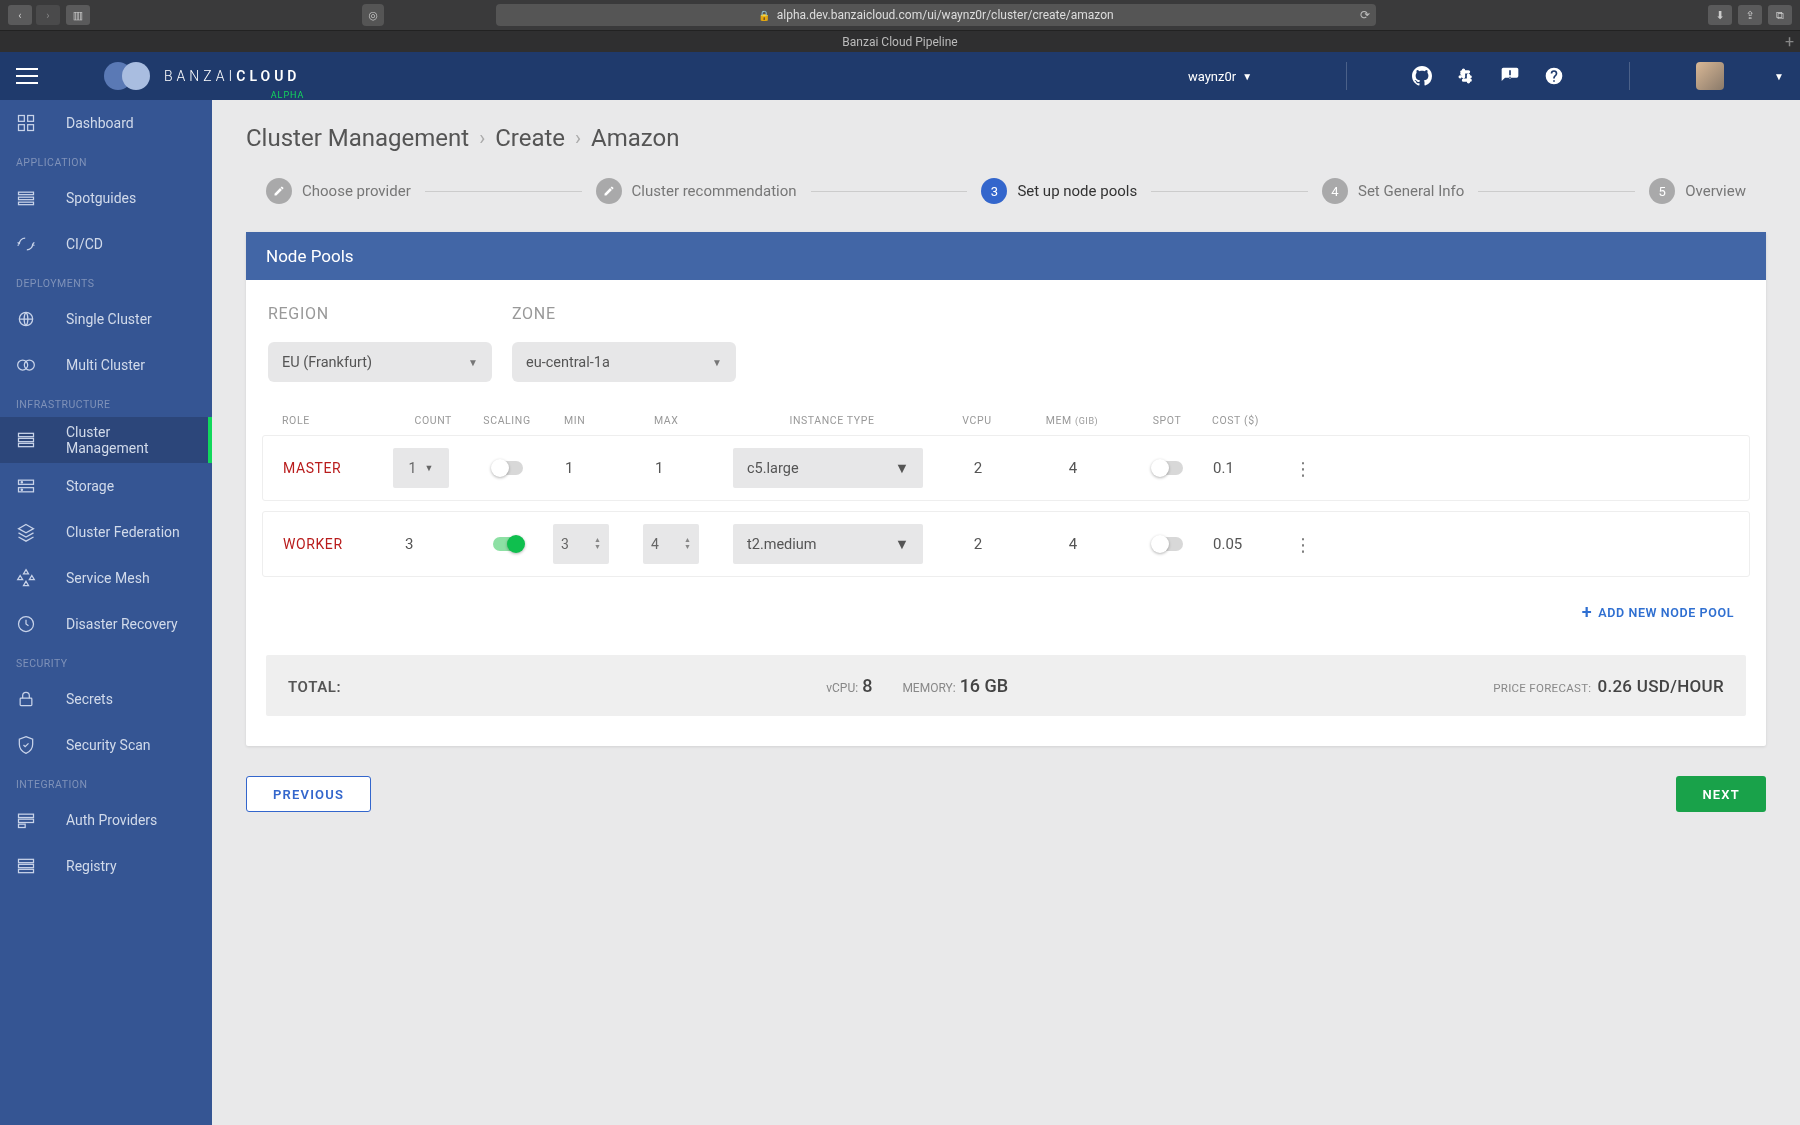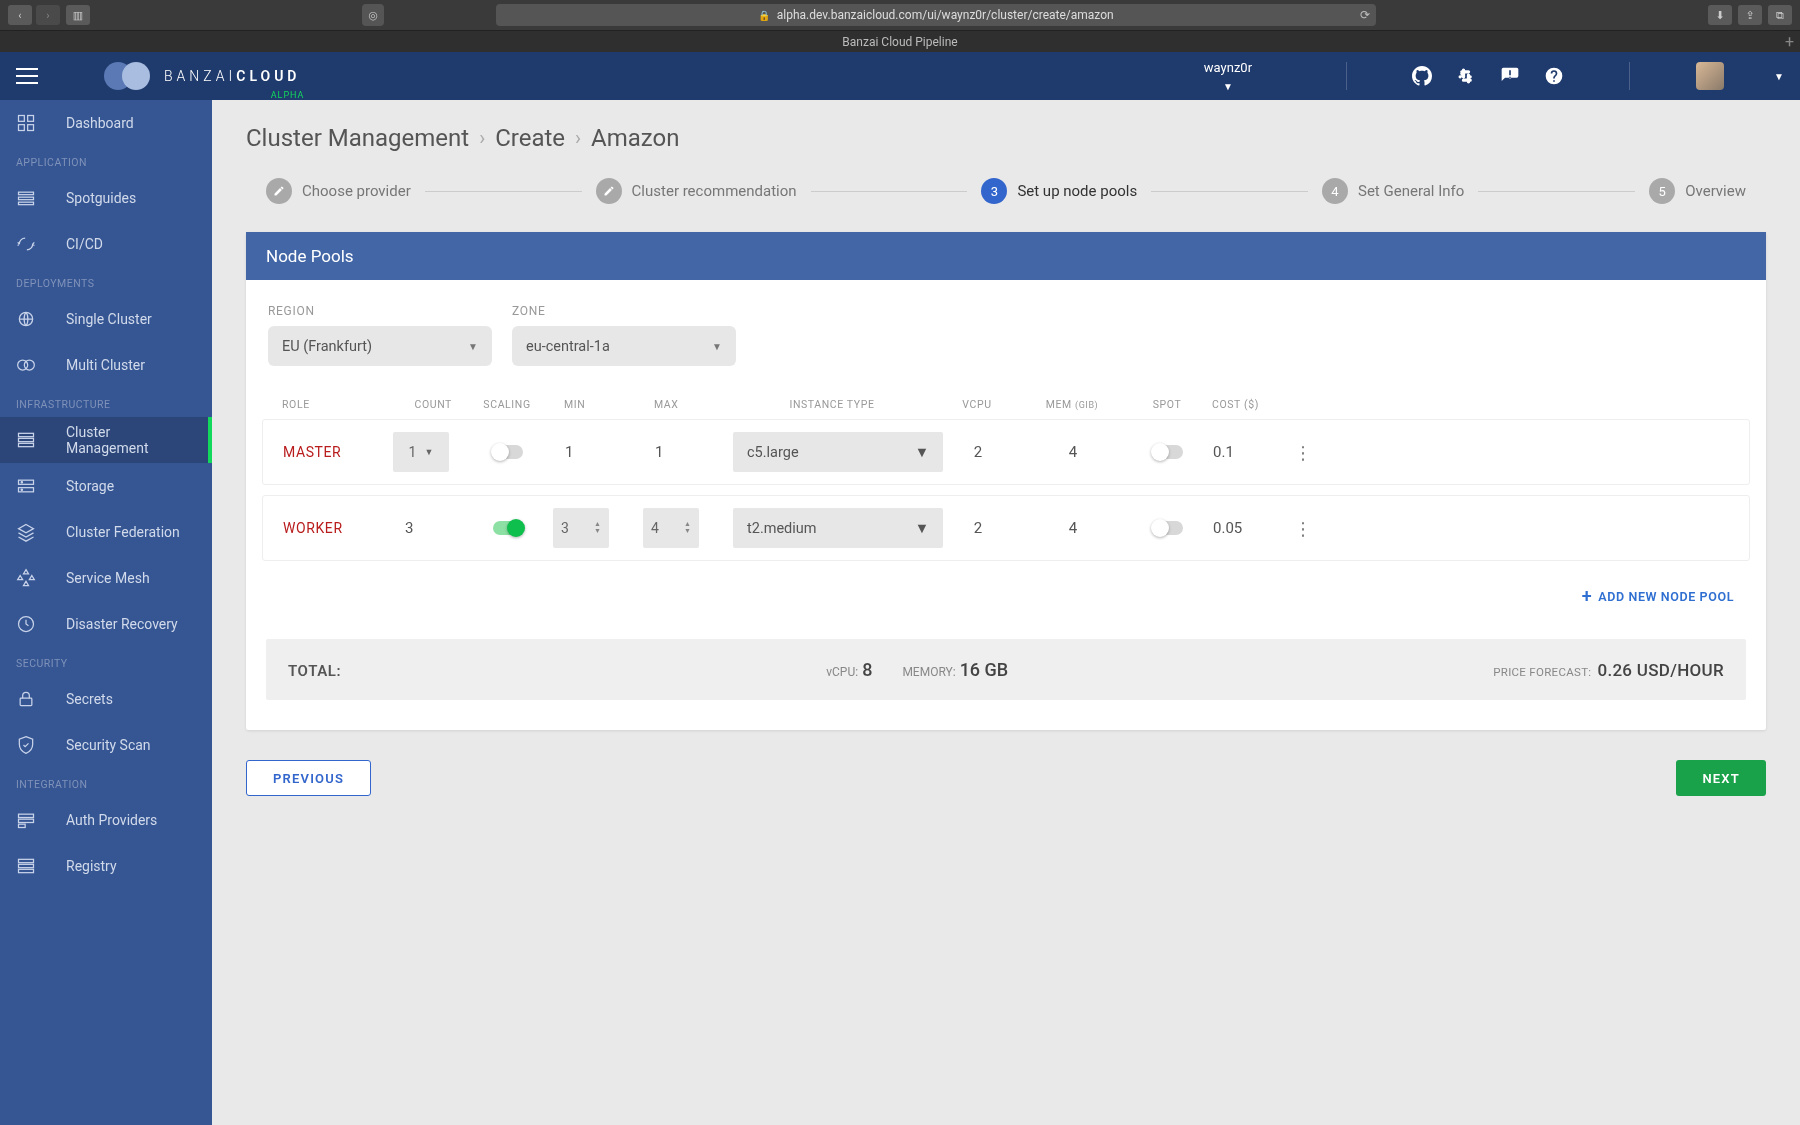--- a/index.html
+++ b/index.html
@@ -24,21 +24,21 @@
   .hamburger span { height:2px; background:#fff; }
   .logo { display:flex; align-items:center; gap:10px; position:relative; }
   .logo-cloud { width:50px; height:24px; position:relative; }
   .logo-cloud::before, .logo-cloud::after { content:""; position:absolute; border-radius:50%; }
   .logo-cloud::before { width:28px; height:28px; background:#5a79b5; left:0; top:-2px; }
   .logo-cloud::after { width:28px; height:28px; background:#a9bde0; left:18px; top:-2px; }
   .logo-text { letter-spacing: 4px; font-weight:300; font-size:14px; }
   .logo-text b { font-weight:600; letter-spacing:4px; }
   .logo-alpha { position:absolute; font-size:9px; color:#12d85c; right:-4px; bottom:-12px; letter-spacing:1px; }
   .header-spacer { flex:1; }
-  .user-menu { display:flex; align-items:center; gap:6px; cursor:pointer; font-size:13px; margin-right:30px;flex-direction:column; }
+  .user-menu { display:flex; align-items:center; gap:6px; cursor:pointer; font-size:13px; margin-right:30px; }
   .header-icons { display:flex; gap:22px; align-items:center; }
   .hicon { width:22px; height:22px; display:flex; align-items:center; justify-content:center; font-size:18px; cursor:pointer; }
   .hicon svg { fill:#fff; }
   .divider-v { width:1px; height:28px; background: rgba(255,255,255,.2); margin: 0 18px; }
   .avatar { width:28px; height:28px; border-radius:4px; background:linear-gradient(135deg,#d9b896,#8a7a6a); margin-left:2px; cursor:pointer; }
   .avatar-caret { color:#fff; font-size:10px; margin-left:4px; cursor:pointer; }
 
   
   .layout { display:flex; height: calc(1125px - 30px - 22px - 48px); }
 
@@ -67,37 +67,37 @@
   .step.active .step-circle { background:#3366cc; }
   .step-line { flex:1; height:1px; background:#ccc; margin:0 14px; }
 
   
   .card { background:#fff; border-radius:2px; box-shadow:0 1px 3px rgba(0,0,0,.1); margin-bottom:30px; }
   .card-header { background:#4266a6; color:#fff; padding:14px 20px; font-size:17px; }
   .card-body { padding: 24px 16px 30px; }
 
   .selects-row { display:flex; gap:20px; padding: 0 6px 10px; }
   .field { display:flex; flex-direction:column; }
-  .field-label { font-size:12px; letter-spacing:.7px; color:#999; margin-bottom:8px; }
+  .field-label { font-size:16px; letter-spacing:.7px; color:#999; margin-bottom:19px; }
   .select { width:224px; height:40px; background:#e7e7e8; border:none; display:flex; align-items:center; justify-content:space-between; padding:0 14px; color:#555; font-size:14.5px; cursor:pointer; border-radius:6px; }
   .select .caret { font-size:10px; color:#777; }
 
   
   .np-table { margin-top: 14px; }
   .np-head, .np-row { display:grid; grid-template-columns: 110px 70px 90px 90px 90px 200px 90px 100px 90px 80px 40px; align-items:center; }
   .np-head { font-size:10.5px; letter-spacing:.6px; color:#999; padding: 8px 20px; }
   .np-head .sm { font-size:9px; }
   .np-row { padding: 12px 20px; border:1px solid #eee; border-radius:3px; margin-bottom:10px; min-height:62px; }
   .np-role { font-size:14px; letter-spacing:.6px; color:#b91c1c; }
   .mini-select { width:56px; height:40px; background:#e7e7e8; display:flex; align-items:center; justify-content:center; gap:8px; color:#666; border-radius:2px; cursor:pointer; font-size:14px; }
   .mini-select .caret{font-size:9px;}
   .stepper-input { width:56px; height:40px; background:#e7e7e8; display:flex; align-items:center; justify-content:space-between; padding:0 8px; color:#666; border-radius:2px; font-size:14px; }
   .stepper-input .arrows { display:flex; flex-direction:column; font-size:7px; line-height:7px; color:#888; cursor:pointer; }
   .plain-num { color:#555; font-size:15px; padding-left:12px; }
-  .inst-select { width:210px; height:40px; background:#e7e7e8; display:flex; align-items:center; justify-content:space-between; padding:0 14px; color:#555; font-size:14.5px; border-radius:2px; cursor:pointer; }
+  .inst-select { width:190px; height:40px; background:#e7e7e8; display:flex; align-items:center; justify-content:space-between; padding:0 14px; color:#555; font-size:14.5px; border-radius:2px; cursor:pointer; }
   .centered { text-align:center; color:#555; font-size:15px; }
 
   .toggle { width:30px; height:14px; background:#d8d8d8; border-radius:8px; position:relative; cursor:pointer; }
   .toggle::after { content:""; position:absolute; width:18px; height:18px; background:#fff; border-radius:50%; top:-2px; left:-2px; box-shadow:0 1px 3px rgba(0,0,0,.3); }
   .toggle.on { background:#8de0a4; }
   .toggle.on::after { left:14px; background:#0fbf4e; }
 
   .cost { color:#555; font-size:15px; }
   .kebab { width:20px; text-align:center; color:#777; font-size:18px; cursor:pointer; letter-spacing:0; }
 

